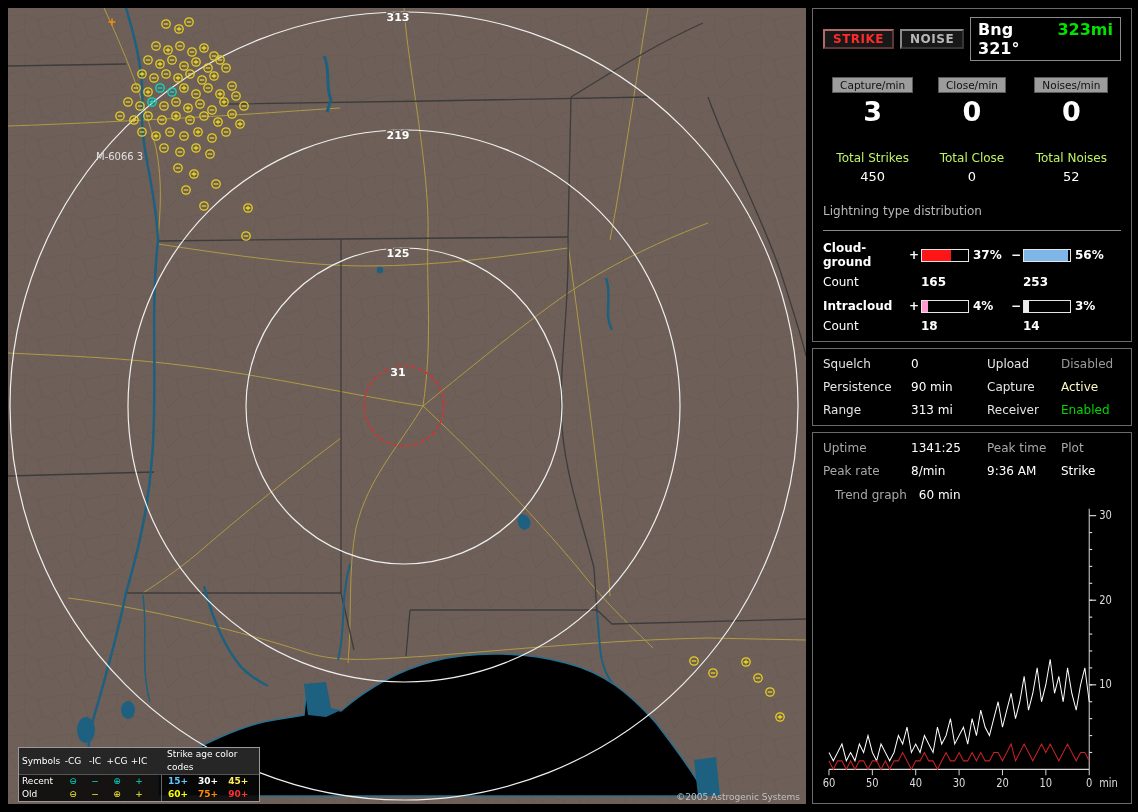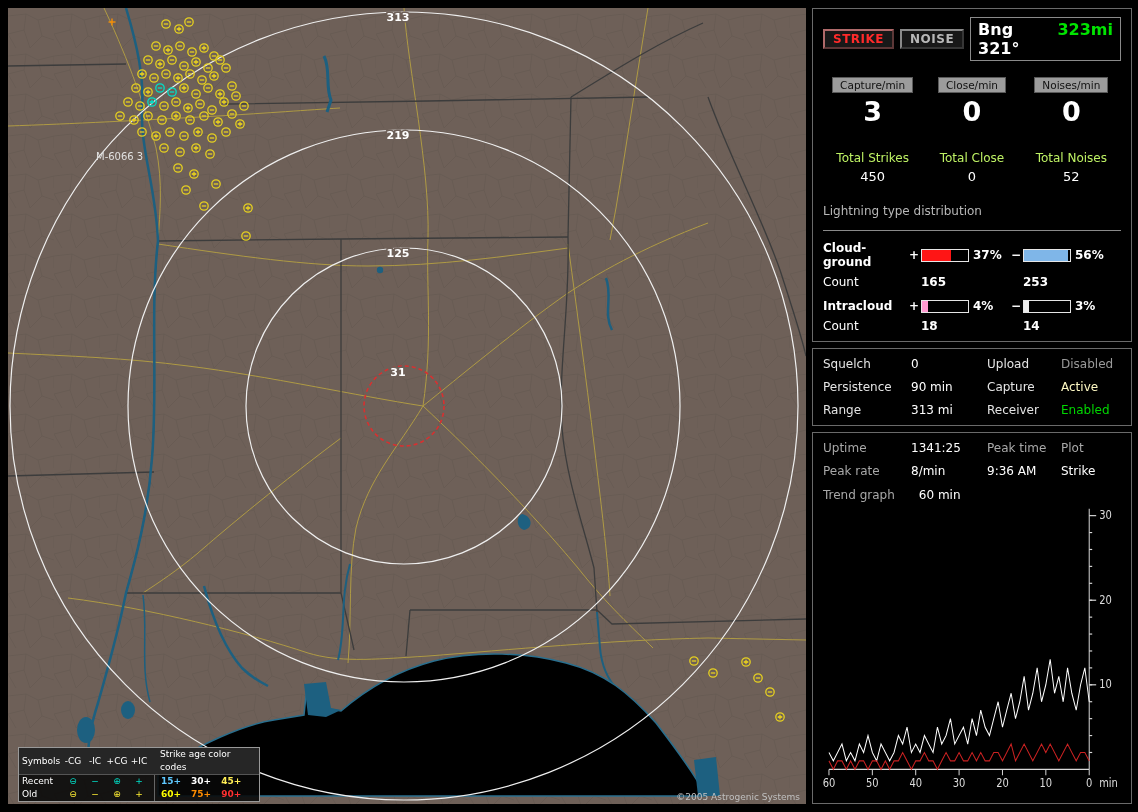--- a/index.html
+++ b/index.html
@@ -11,21 +11,21 @@
   #map-svg{display:block;}
   .copyright{position:absolute;right:6px;bottom:2px;font-size:9px;color:#c0c0c0;}
 
   
   .legend{position:absolute;left:10px;bottom:2px;width:240px;background:rgba(8,8,8,.88);
           border:1px solid #999;font-size:9px;line-height:13px;color:#fff;}
   .lg-row{display:flex;align-items:center;padding:0 3px;}
   .lg-head{background:#262626;border-bottom:1px solid #555;}
   .lg-c0{width:40px;}
   .lg-sym{width:22px;text-align:center;}
-  .lg-ages{flex:1;border-left:1px solid #666;margin-left:4px;padding-left:6px;display:flex;gap:10px;}
+  .lg-ages{flex:1;border-left:1px solid #666;margin-left:11px;padding-left:6px;display:flex;gap:10px;}
   .lg-ages span{font-weight:bold;}
 
   
   .panel{position:absolute;left:812px;top:8px;width:320px;height:796px;
          display:flex;flex-direction:column;gap:6px;}
   .box{border:1px solid #6a6a6a;background:#000;padding:8px 10px;box-sizing:border-box;}
   .box3{flex:1;display:flex;flex-direction:column;}
 
   .hdr-row{display:flex;align-items:center;gap:6px;}
   .btn{border:2px outset #8a8a8a;background:#181818;padding:1px 8px;font-size:12px;
@@ -52,21 +52,21 @@
   .bar div{height:100%;}
   .crow{display:grid;grid-template-columns:86px 12px 52px 38px 12px 52px 34px;font-size:12px;margin-top:6px;}
   .crow .cv{font-weight:bold;}
 
   .dtime{color:#00ff00;font-weight:bold;font-size:15px;padding:2px 0 8px;border-bottom:1px solid #555;margin-bottom:10px;}
   .grid4{display:grid;grid-template-columns:88px 76px 74px auto;row-gap:9px;font-size:12px;align-items:center;}
   .lab{color:#e4e4e4;}
   .glab{color:#a8a8a8;}
   .val{color:#fff;}
 
-  .trend-row{display:flex;gap:24px;font-size:12px;margin:10px 0 2px;}
+  .trend-row{display:flex;gap:12px;font-size:12px;margin:10px 12px 2px;}
   #trend-svg{width:100%;height:100%;flex:1;}
 </style>
 </head>
 <body>
 
 <div class="map">
   <svg id="map-svg" width="798" height="796" viewBox="0 0 798 796">
     <defs>
       <pattern id="counties" width="46" height="40" patternUnits="userSpaceOnUse">
         <path d="M0 8 L18 6 L30 12 L46 8 M18 6 L16 22 L22 40 M16 22 L0 26 M30 12 L34 28 L46 32 M34 28 L22 40 M46 8 L46 20 M0 26 L8 40" stroke="#5d534c" stroke-width="0.7" fill="none"></path>

